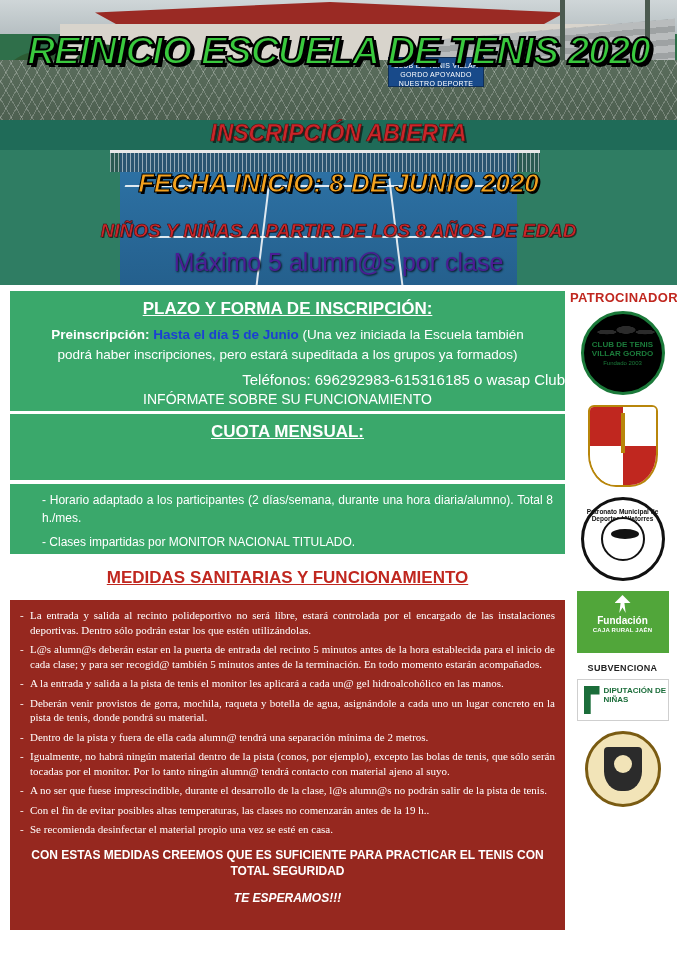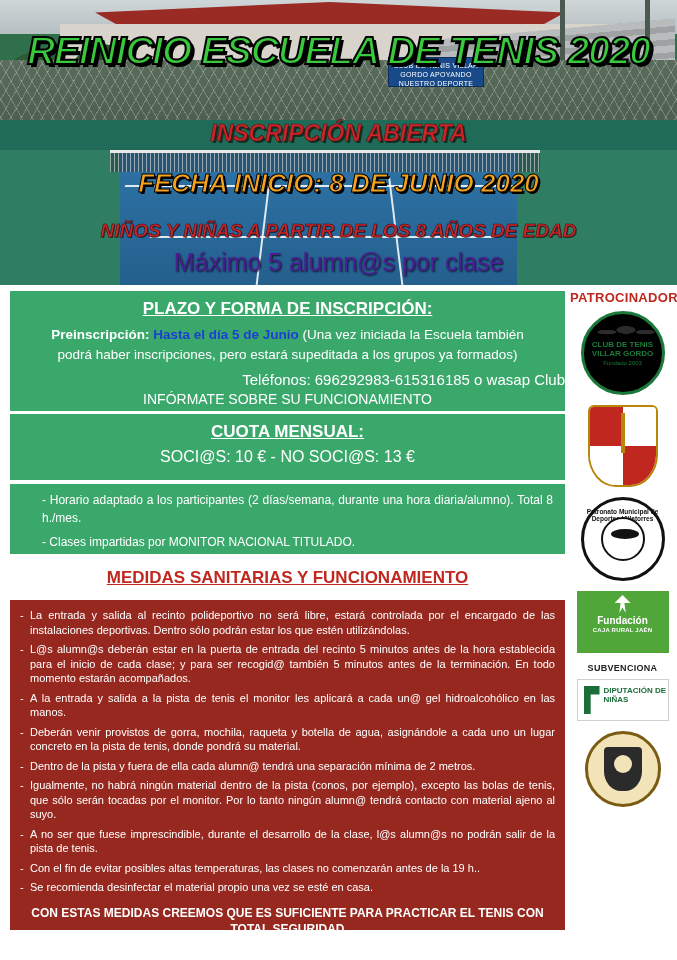--- a/index.html
+++ b/index.html
@@ -210,20 +210,21 @@
     list-style: none;
     margin: 0; padding: 0;
   }
   .red-box li {
     font-size: 11px;
     line-height: 1.32;
     margin-bottom: 5px;
     text-align: justify;
     padding-left: 10px;
     position: relative;
+    font-family: Liberation Serif, serif;
   }
   .red-box li::before {
     content: "-";
     position: absolute;
     left: 0;
   }
   .red-closing {
     margin-top: 10px;
     font-size: 12px;
     font-weight: bold;
@@ -415,21 +416,20 @@
       <span class="hl-blue">Hasta el día 5 de Junio</span>
       <span>(Una vez iniciada la Escuela también</span>
     </div>
     <div class="gb-line">podrá haber inscripciones, pero estará supeditada  a los grupos ya formados)</div>
     <div class="gb-phone">Teléfonos: 696292983-615316185 o wasap Club</div>
     <div class="gb-info">INFÓRMATE SOBRE SU FUNCIONAMIENTO</div>
   </div>
 
   <div class="green-box gb2">
     <div class="gb-title">CUOTA MENSUAL:</div>
-    <div class="gb-quota">SOCI@S: 10 €    -    NO SOCI@S: 13 €</div>
   </div>
 
   <div class="green-box gb3">
     <div class="gb-bullet">
       <p>- Horario adaptado a los participantes (2 días/semana, durante una hora diaria/alumno). Total 8 h./mes.</p>
       <p>- Clases impartidas por MONITOR NACIONAL TITULADO.</p>
     </div>
   </div>
 
   <div class="sanit-title">MEDIDAS SANITARIAS Y FUNCIONAMIENTO</div>

